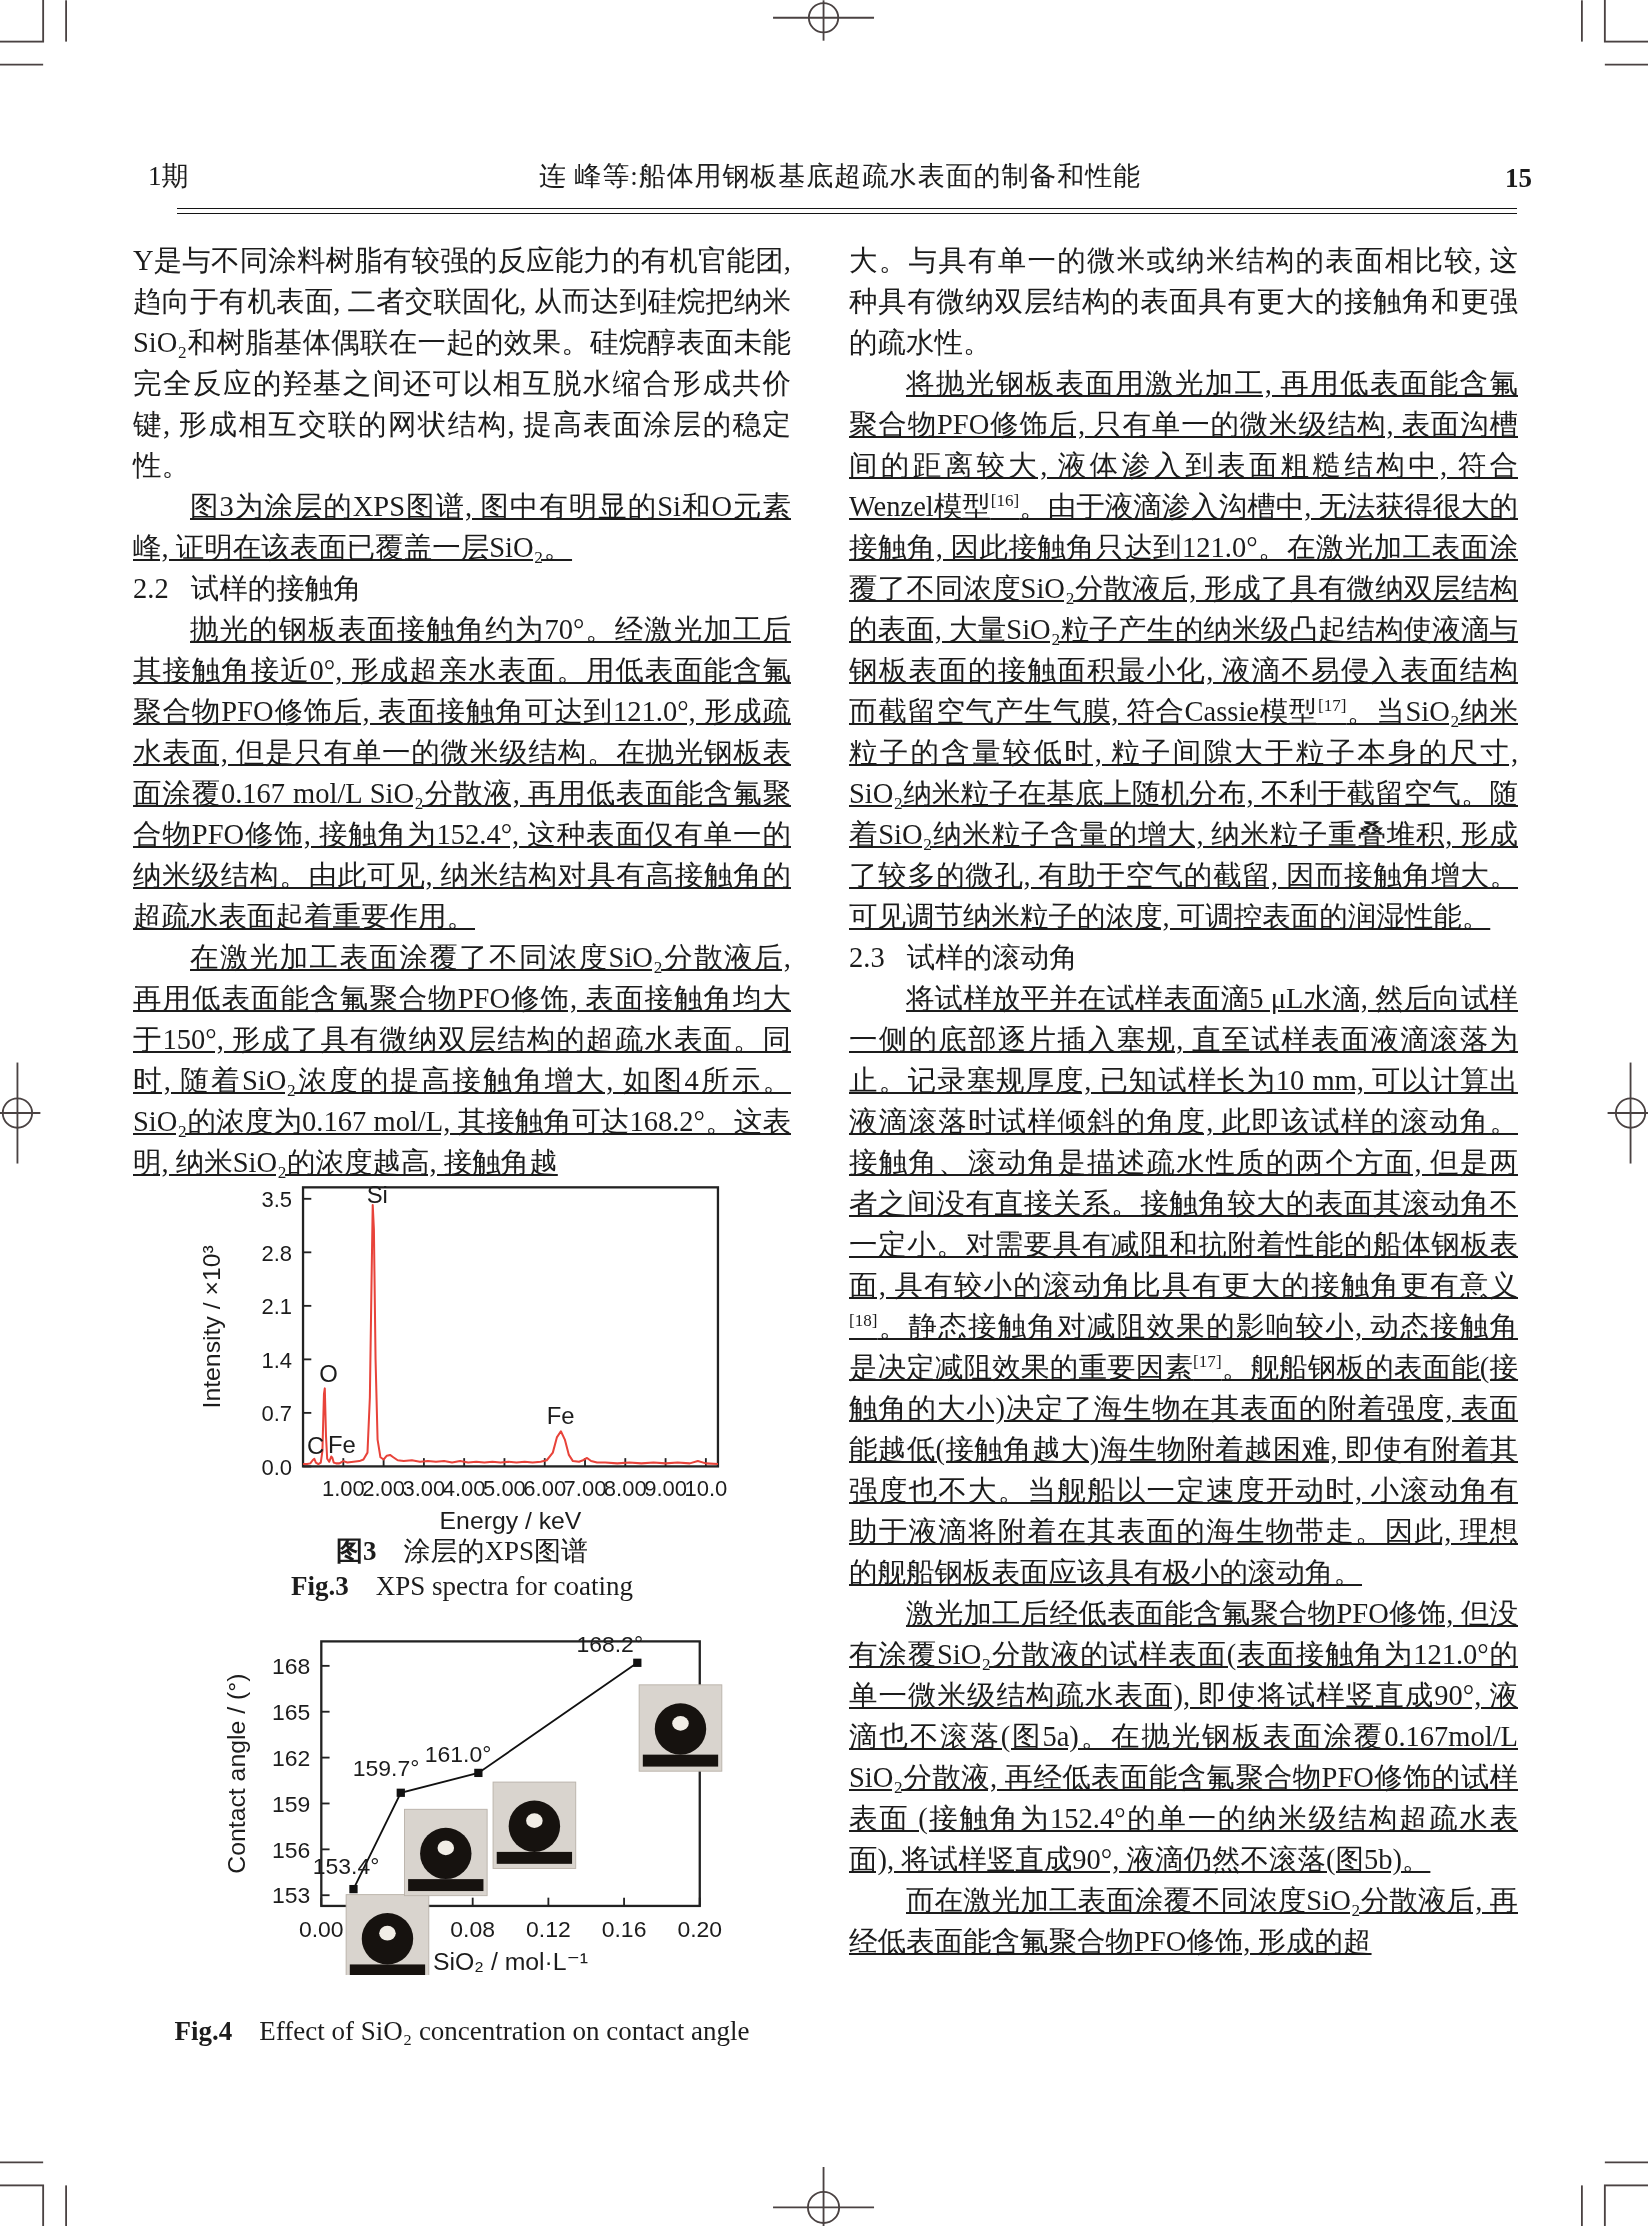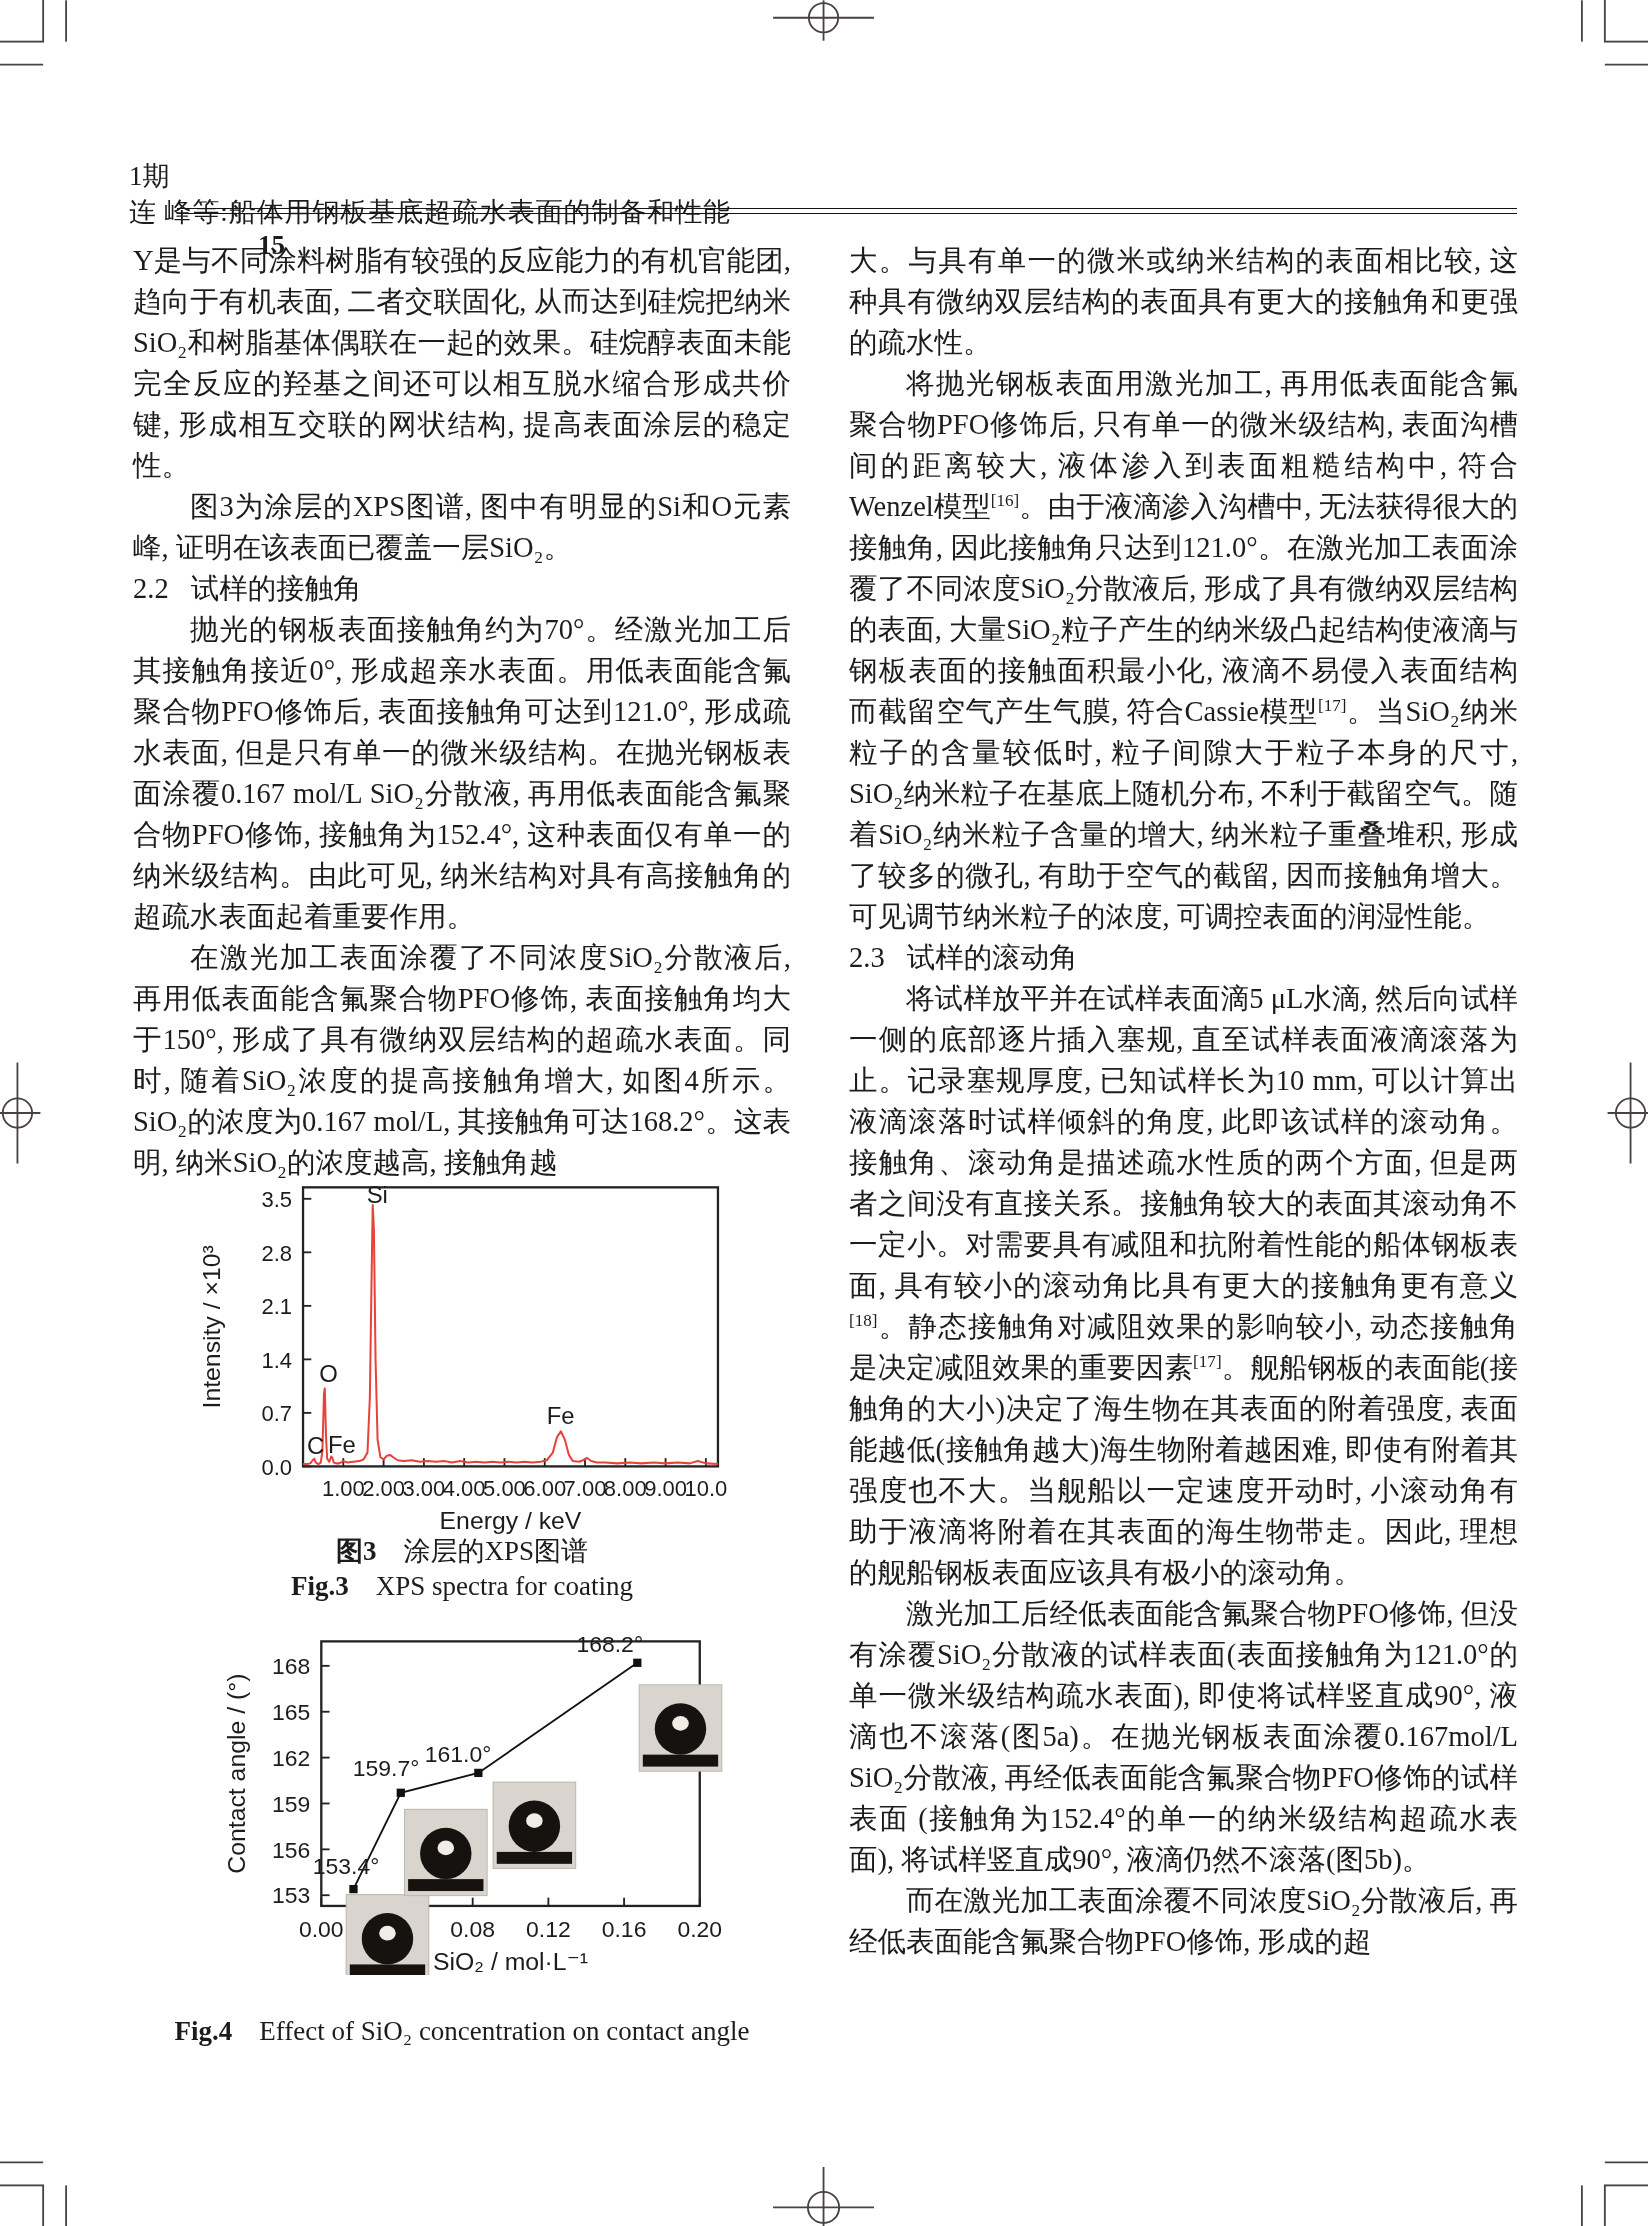--- a/index.html
+++ b/index.html
@@ -1,30 +1,30 @@
 <!DOCTYPE html>
 <html style="font-size:14.7px"><head>
 <meta charset="utf-8">
 <style>
   html,body{margin:0;padding:0;background:#9a9a9a;}
   .page{position:relative;width:1648px;height:2227px;background:#ffffff;
         font-family:"Liberation Serif","DejaVu Serif",serif;color:#1c1c1c;overflow:hidden;}
-  .header{position:absolute;top:158px;left:129px;width:1384px;display:flex;
-          align-items:flex-start;font-size:27px;flex-direction:column;}
+  .header{position:absolute;top:158px;left:148px;width:1384px;display:flex;
+          align-items:flex-end;font-size:27px;}
   .header .hleft{width:156px;text-align:left;}
   .header .hcenter{flex:1;text-align:center;letter-spacing:0.9px;}
   .header .hright{width:156px;text-align:right;font-weight:bold;}
   .rule{position:absolute;left:177px;top:208px;width:1340px;height:3.7px;
         border-top:1.8px solid #141414;border-bottom:1.8px solid #141414;}
   .col{position:absolute;top:240px;font-size:28.5px;line-height:41px;
        text-align:justify;text-justify:inter-ideograph;}
   #left-column{left:133px;width:658px;}
   #right-column{left:849px;width:669px;}
   .para{margin:0;}
-  .indent{text-indent:2em;}
+  .indent{text-indent:2em;text-decoration:underline;}
   h3.sec{margin:0;font-size:28.5px;font-weight:normal;line-height:41px;}
   .hnum{margin-right:22px;}
   sup{font-size:0.60em;vertical-align:super;line-height:0;}
   .figure{position:absolute;}
   .figure svg{display:block;}
   .caption{position:absolute;left:133px;width:658px;text-align:center;font-size:27px;line-height:33px;}
   .cap-label{font-weight:bold;margin-right:27px;}
   .chart-text{font-family:"Liberation Sans","DejaVu Sans",sans-serif;}
   #reg-marks{position:absolute;left:0;top:0;}
 </style>

